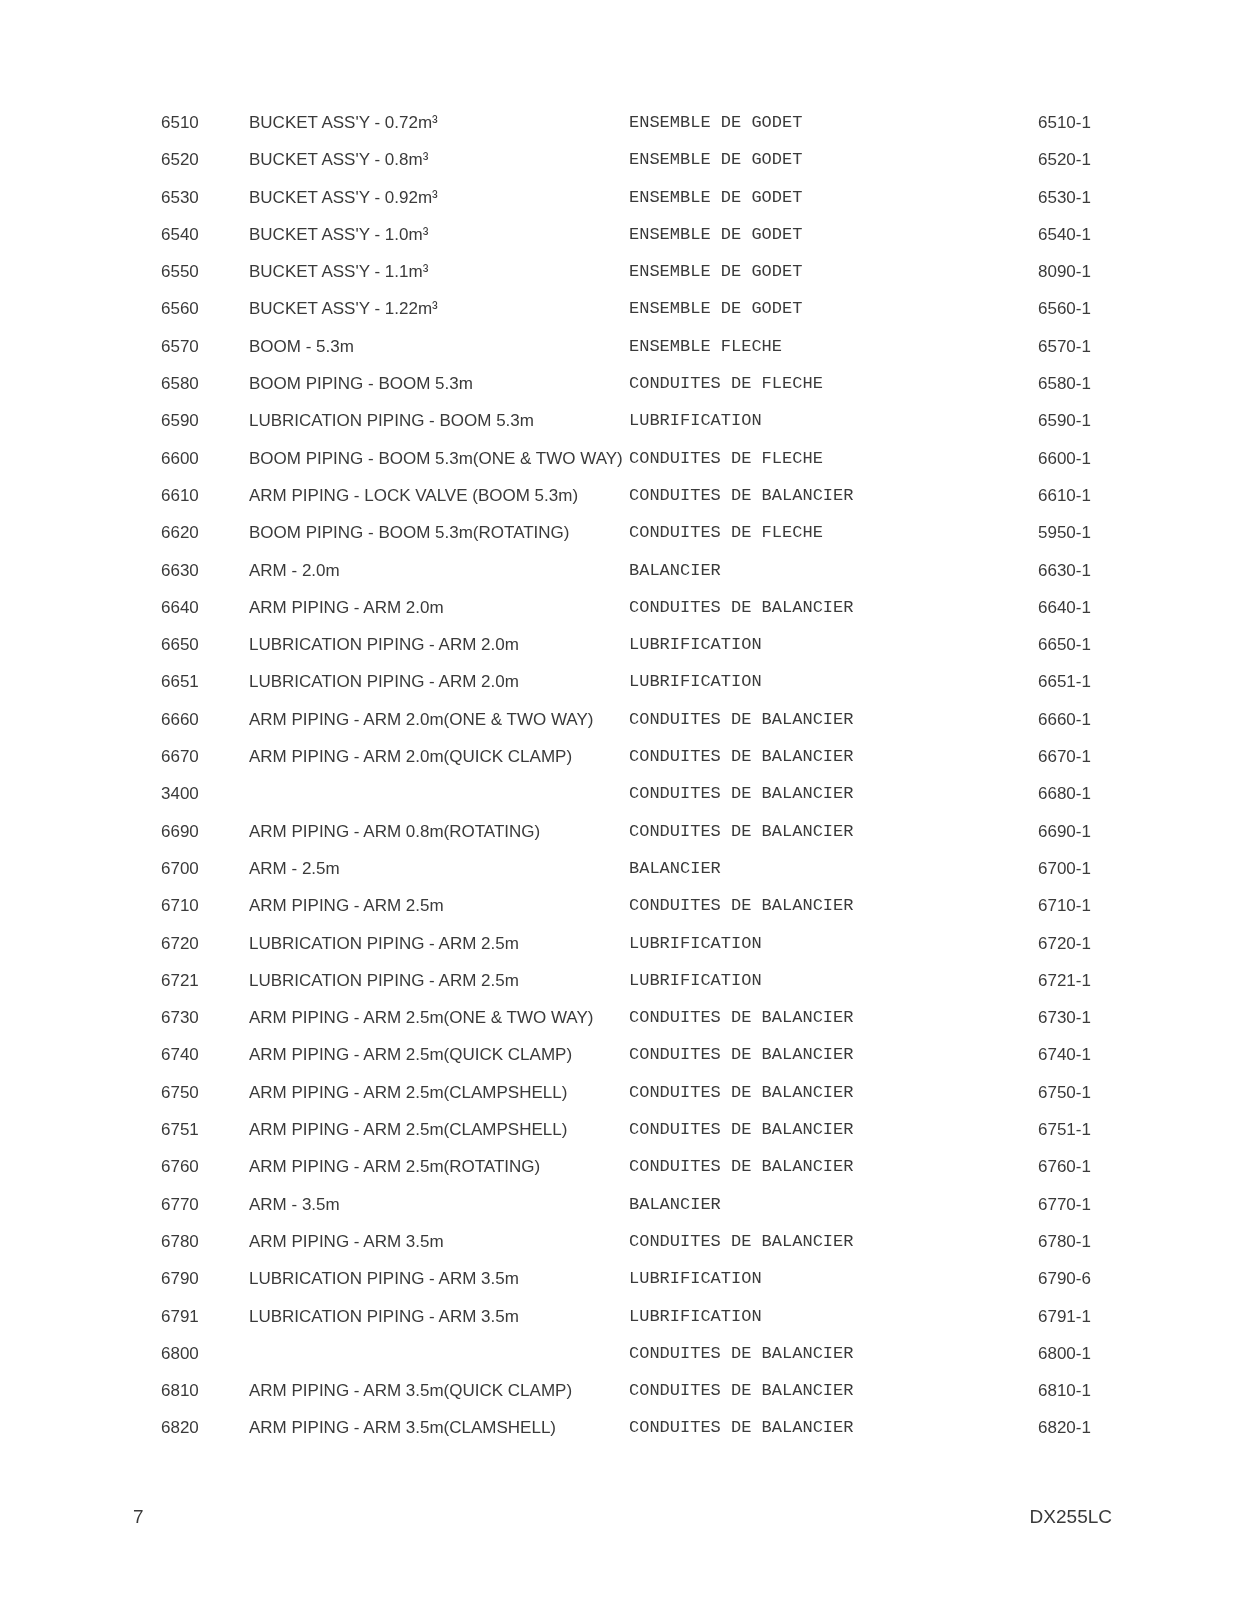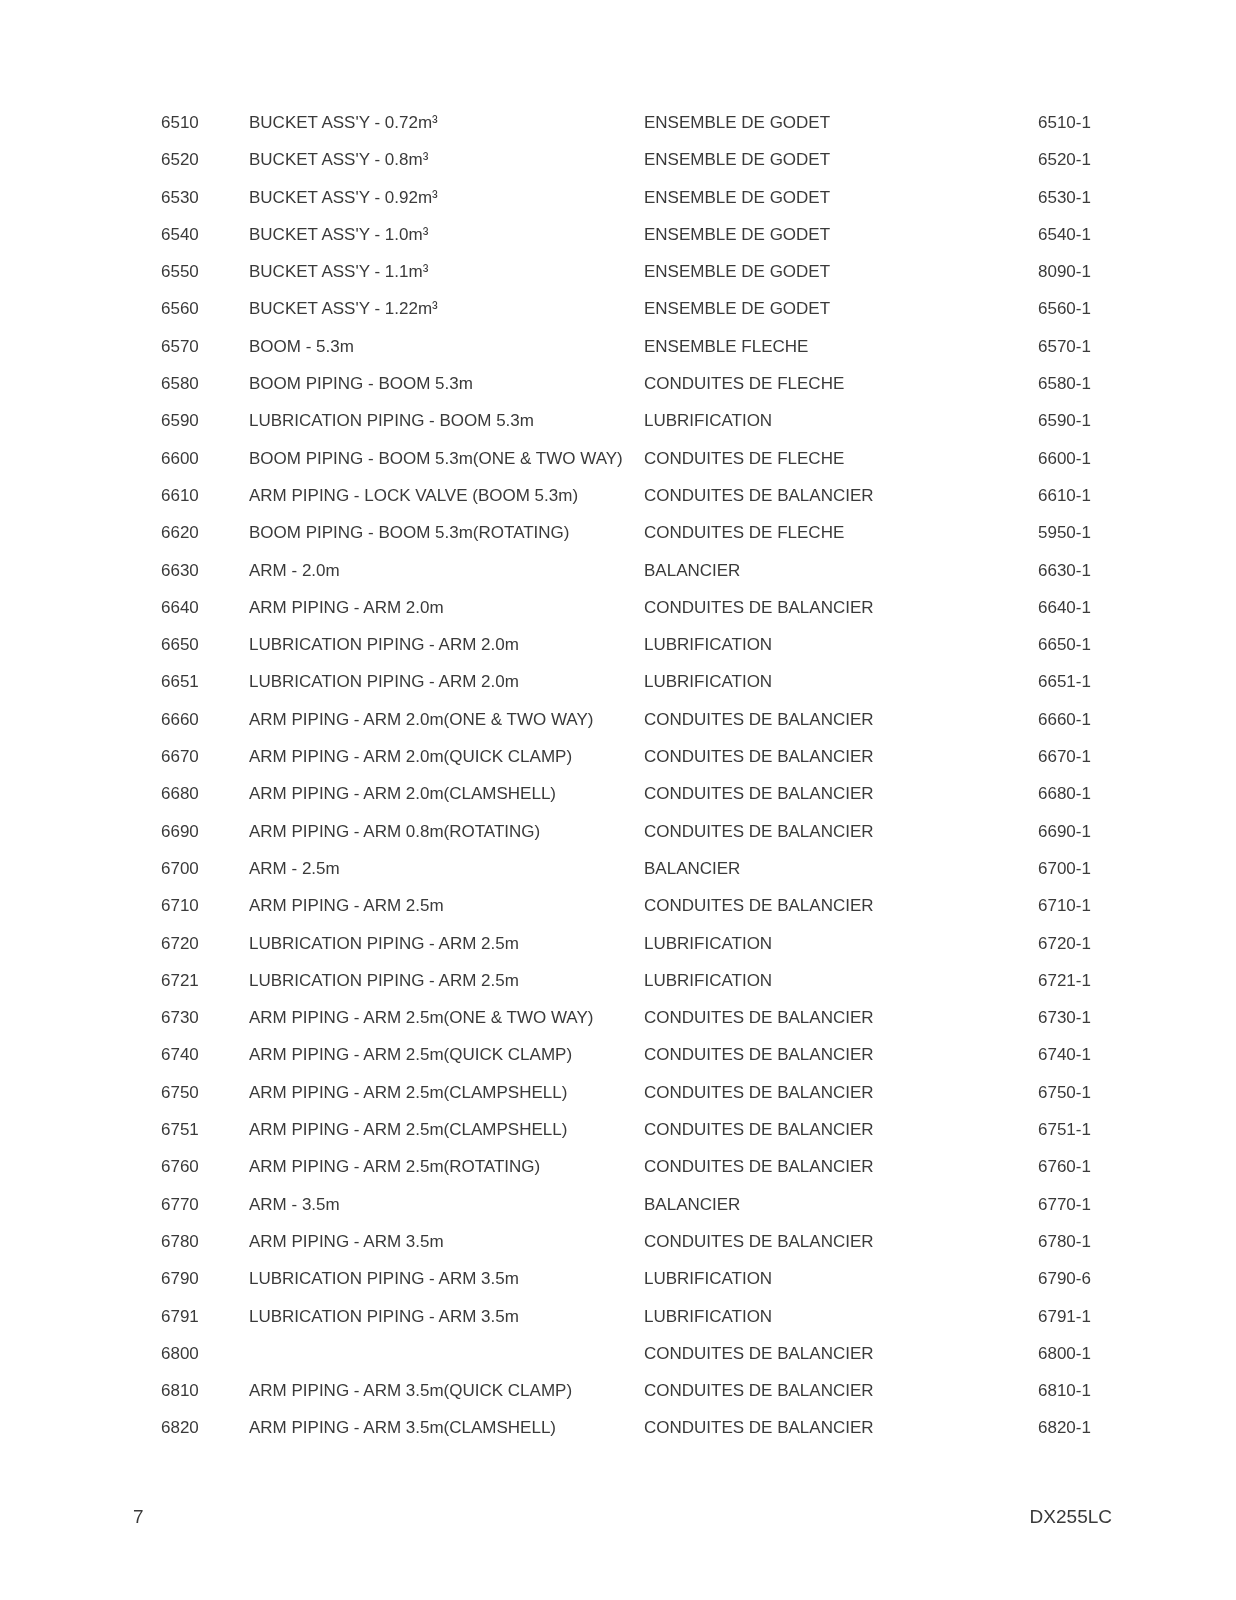--- a/index.html
+++ b/index.html
@@ -8,21 +8,21 @@
     font-family: "Liberation Sans", "DejaVu Sans", sans-serif;
     color: #3a3a3a;
   }
   .table { position: absolute; left: 0; top: 104px; width: 992px; }
   .row {
     position: relative; height: 37.3px; font-size: 17px; line-height: 37.3px;
     white-space: nowrap;
   }
   .c-num  { position: absolute; left: 161px; }
   .c-desc { position: absolute; left: 226px; margin-left: 23px; }
-  .c-fr   { position: absolute; left: 644px; }
+  .c-fr   { position: absolute; left: 629px; font-family: Liberation Mono, monospace; }
   .c-ref  { position: absolute; left: 1038px; }
   .footer { position: absolute; top: 1506px; font-size: 19px; color: #3a3a3a; }
   .page-num { left: 133px; }
   .model { right: 124px; }
 </style>
 </head>
 <body>
 
 <div class="table" id="table">
     <div class="row">
@@ -127,22 +127,21 @@
       <span class="c-fr">CONDUITES DE BALANCIER</span>
       <span class="c-ref">6660-1</span>
     </div>
     <div class="row">
       <span class="c-num">6670</span>
       <span class="c-desc">ARM PIPING - ARM 2.0m(QUICK CLAMP)</span>
       <span class="c-fr">CONDUITES DE BALANCIER</span>
       <span class="c-ref">6670-1</span>
     </div>
     <div class="row">
-      <span class="c-num">6680</span>
-      <span class="c-desc">ARM PIPING - ARM 2.0m(CLAMSHELL)</span>
+      <span class="c-num">3400</span>
       <span class="c-fr">CONDUITES DE BALANCIER</span>
       <span class="c-ref">6680-1</span>
     </div>
     <div class="row">
       <span class="c-num">6690</span>
       <span class="c-desc">ARM PIPING - ARM 0.8m(ROTATING)</span>
       <span class="c-fr">CONDUITES DE BALANCIER</span>
       <span class="c-ref">6690-1</span>
     </div>
     <div class="row">

